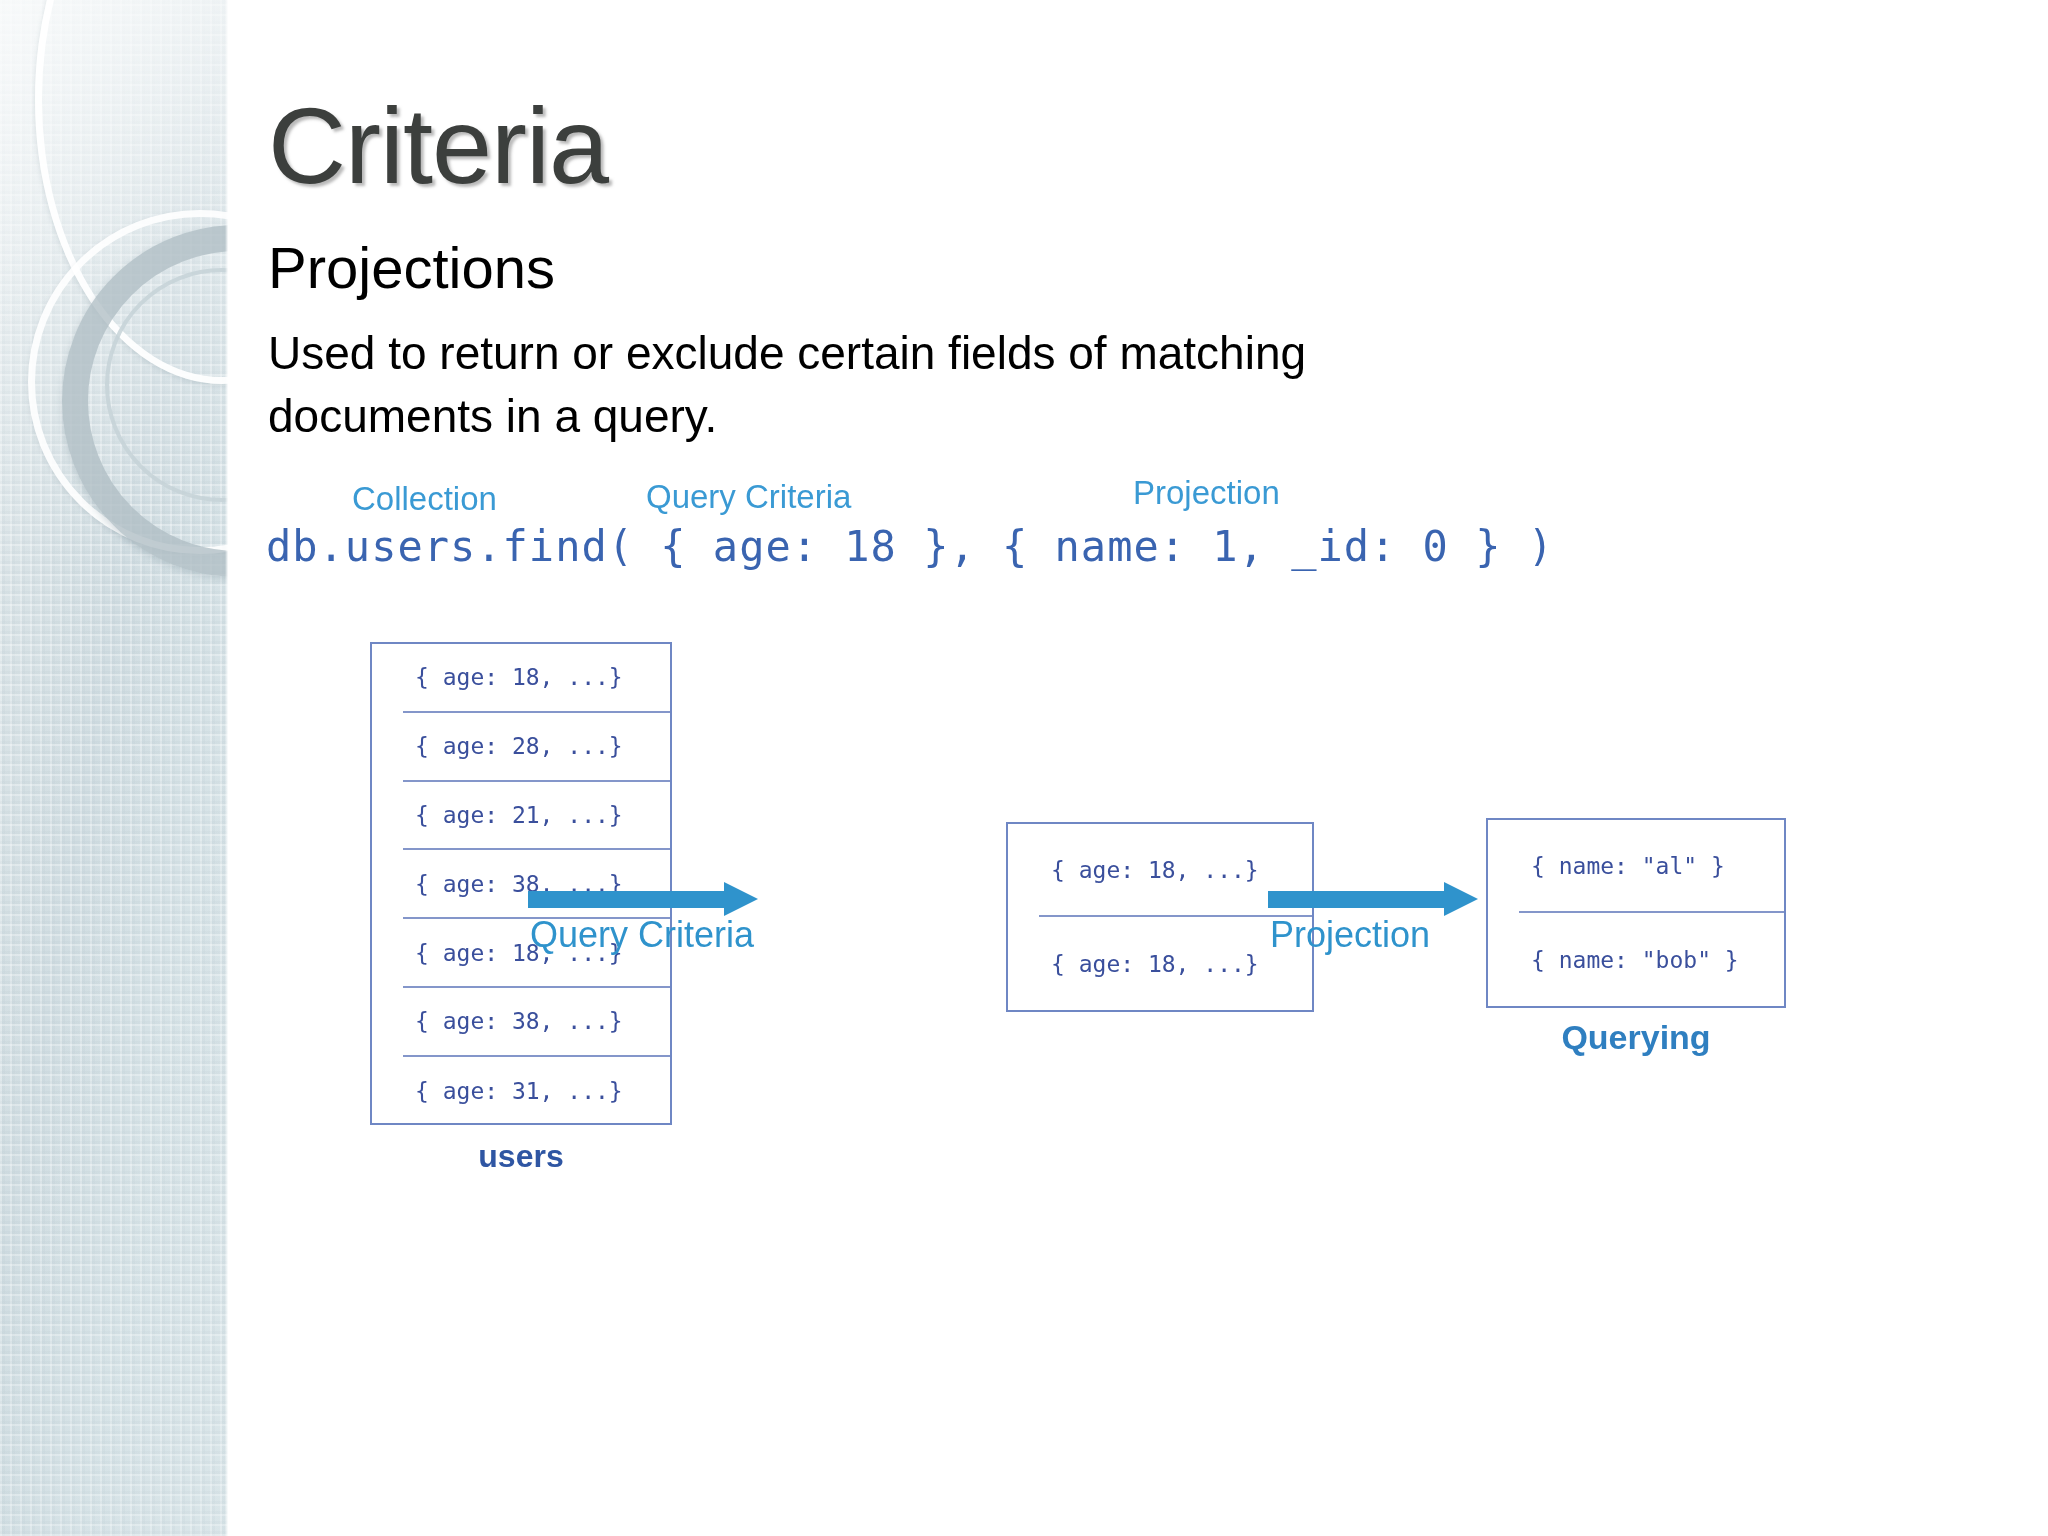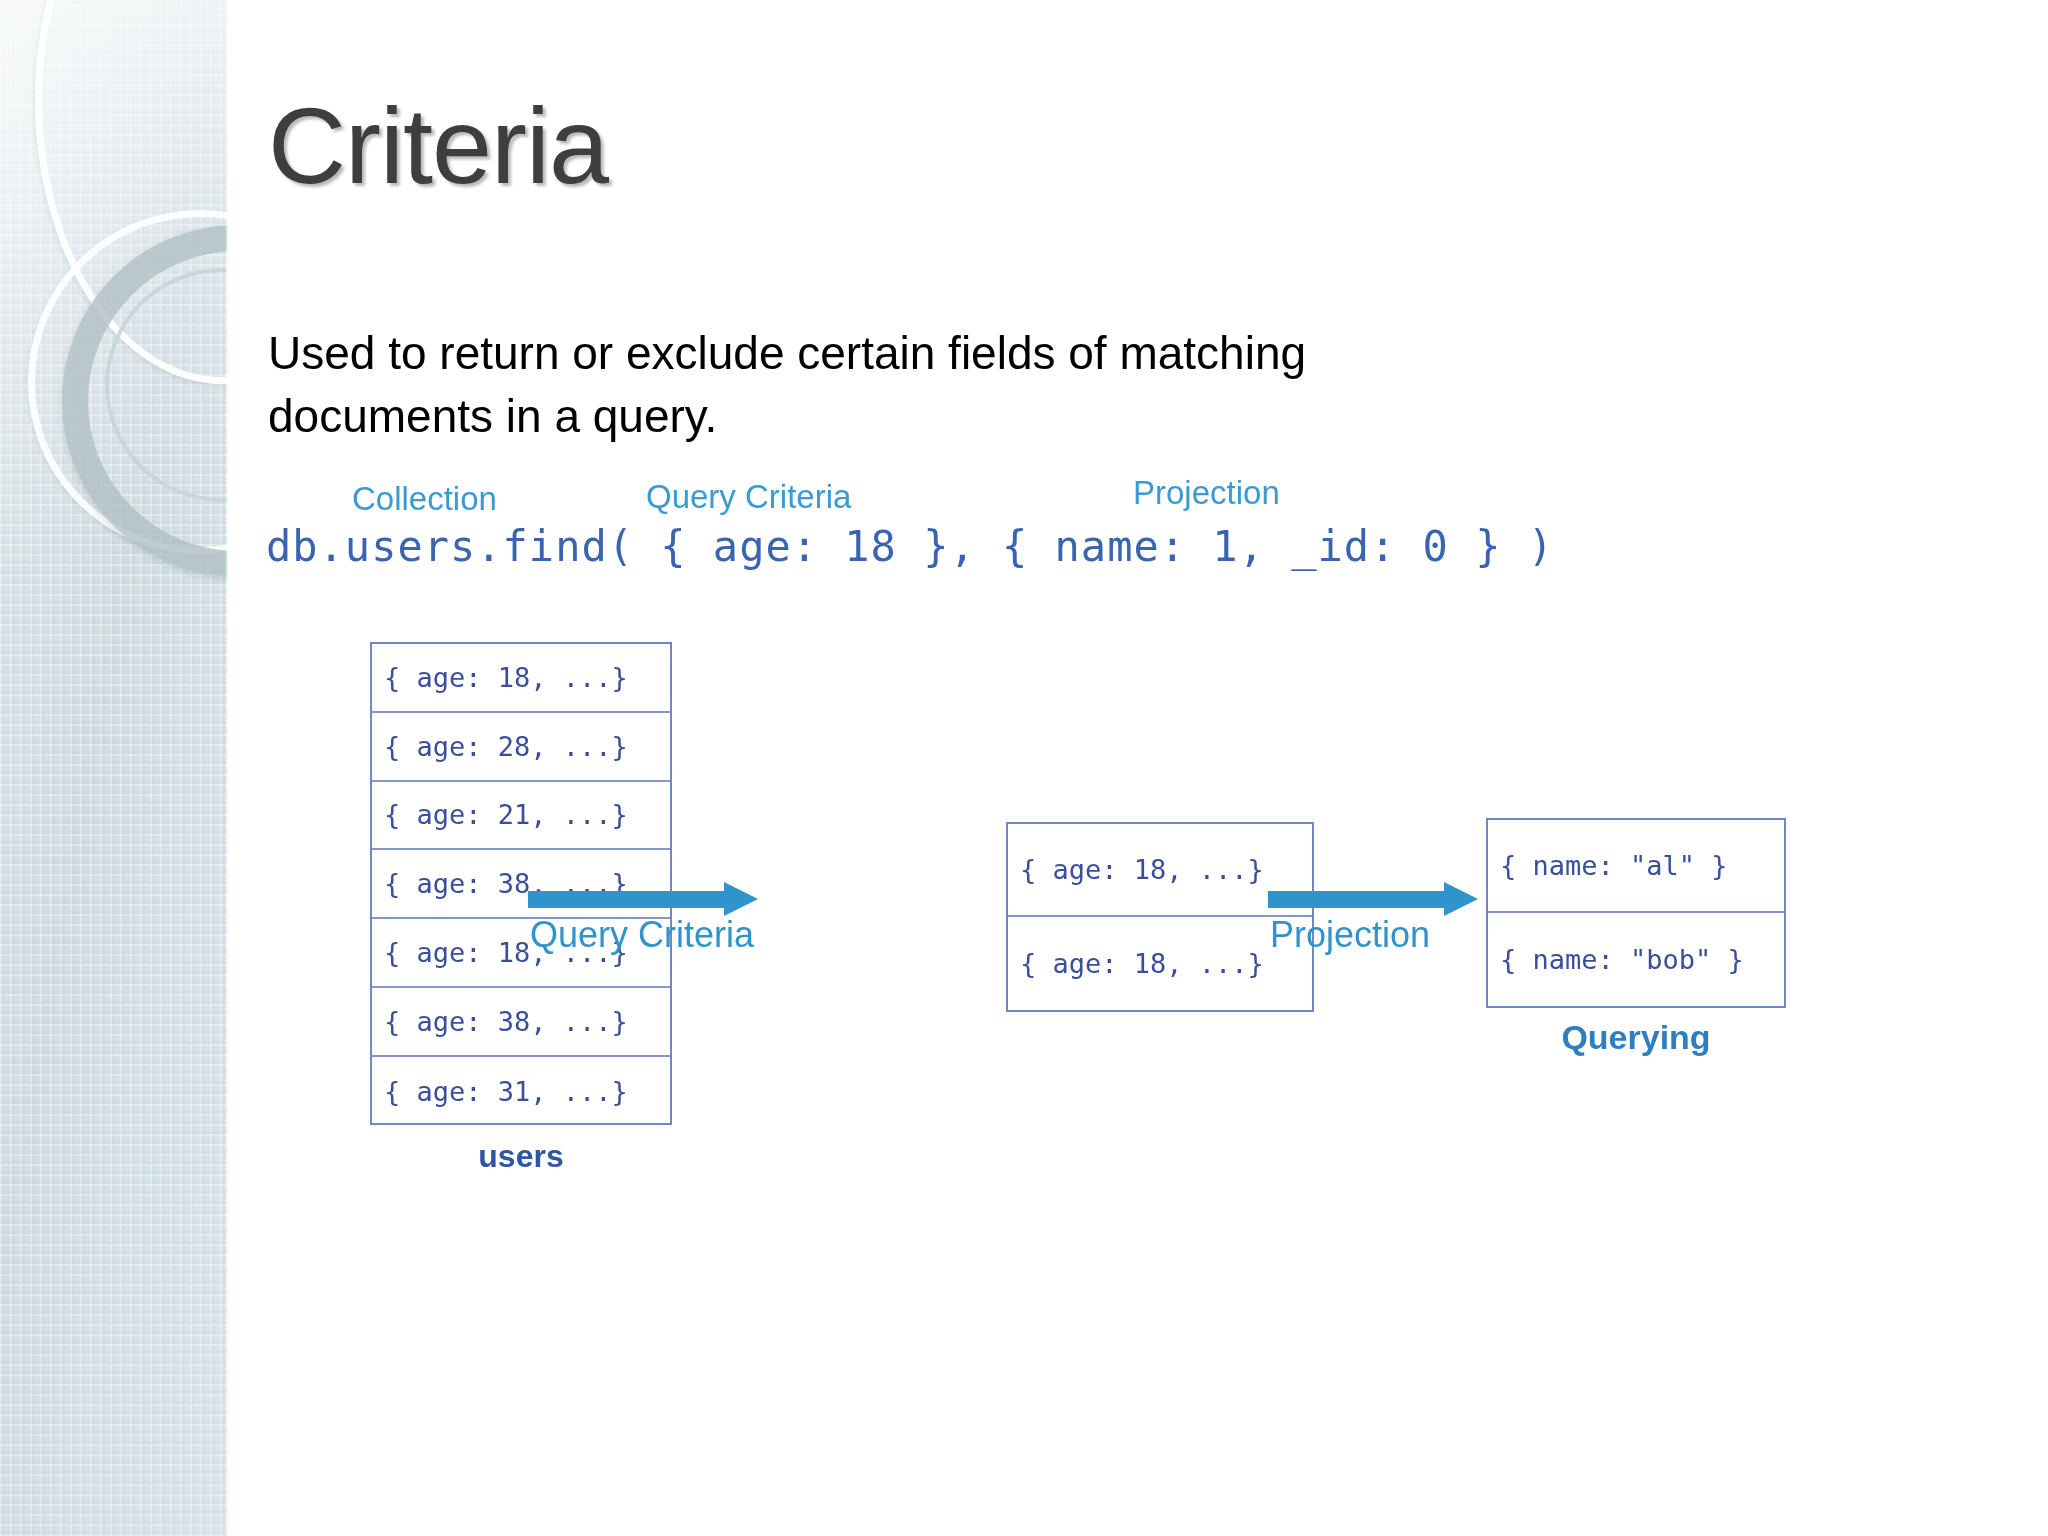--- a/index.html
+++ b/index.html
@@ -160,23 +160,24 @@
     background: #ffffff;
     box-sizing: border-box;
   }
   .docrow {
     border-bottom: 2px solid #8496ca;
     box-sizing: border-box;
     display: flex;
     align-items: center;
     padding-left: 12px;
     font-family: "DejaVu Sans Mono", "Liberation Mono", monospace;
-    font-size: 27px;
+    font-size: 23px;
     color: #3a4f9c;
     white-space: nowrap;
+    margin-left: 31px;
   }
   .docrow:last-child { border-bottom: none; }
 
   
   #collection-box {
     left: 142px;
     top: 172px;
     width: 302px;
     height: 483px;
   }
@@ -274,20 +275,21 @@
   <div class="ring-a"></div>
   <div class="ring-b"></div>
   <div class="ring-c"></div>
   <div class="ring-d"></div>
   <div class="sb-edge"></div>
 </div>
 
 <div class="slide">
 
   <div class="page-title">Criteria</div>
+  <div class="subtitle">Projections</div>
   <div class="body-text">Used to return or exclude certain fields of matching documents in a query.</div>
 
   <div class="diagram">
 
     <div class="dlabel" id="label-collection">Collection</div>
     <div class="dlabel" id="label-querycriteria">Query Criteria</div>
     <div class="dlabel" id="label-projection">Projection</div>
 
     <div class="query-line">db.users.find( { age: 18 }, { name: 1, _id: 0 } )</div>
 

